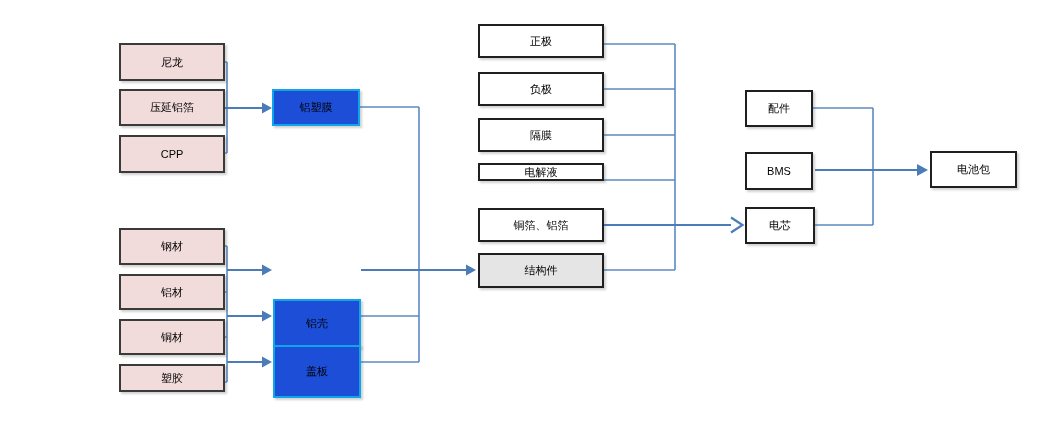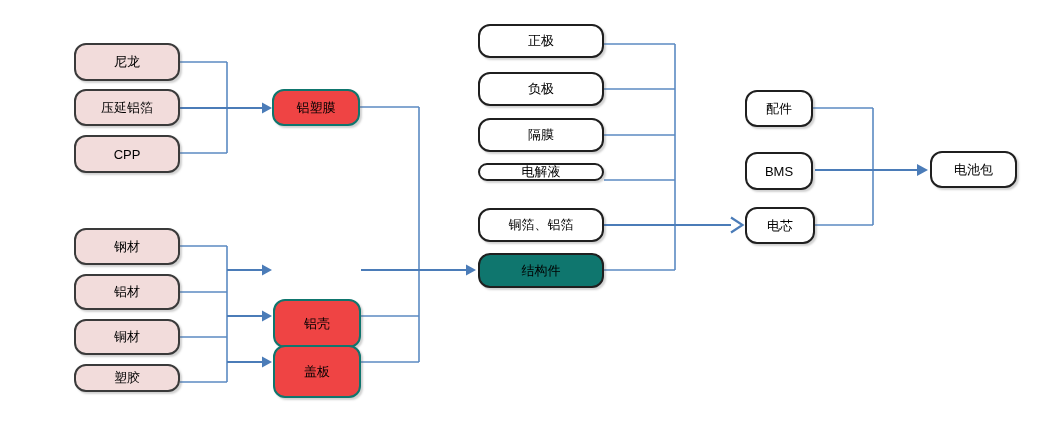--- a/index.html
+++ b/index.html
@@ -7,30 +7,29 @@
     position:relative;
     width:1060px;height:427px;
     background:#ffffff;
     font-family:"Liberation Sans","DejaVu Sans",sans-serif;
     overflow:hidden;
   }
   .wires{position:absolute;left:0;top:0;width:1060px;height:427px;}
   .node{
     position:absolute;
     display:flex;align-items:center;justify-content:center;
-    font-size:13px;color:#000;
+    font-size:11px;color:#000;
     box-sizing:border-box;
     white-space:nowrap;
     box-shadow:2px 2px 2px rgba(90,90,90,0.28);
-    border-radius:12px;
   }
-  .pink{background:#F2DCDB;border:2px solid #3A3A3A;}
-  .lblue{background:#ef4444;border:2px solid #0f766e;}
+  .pink{background:#F2DCDB;border:2px solid #3A3A3A;margin-left:45px;}
+  .lblue{background:#1d4ed8;border:2px solid #0ea5e9;}
   .white{background:#FFFFFF;border:2px solid #1F1F1F;}
-  .cyan{background:#0f766e;border:2px solid #1F1F1F;}
+  .cyan{background:#e5e5e5;border:2px solid #1F1F1F;}
 </style>
 </head>
 <body>
 
 <div class="canvas">
 
   <svg class="wires" viewBox="0 0 1060 427" xmlns="http://www.w3.org/2000/svg">
 
     <g stroke="#5B8AC2" stroke-width="1.6" fill="none">
       <line x1="180" y1="62" x2="227" y2="62"></line>

